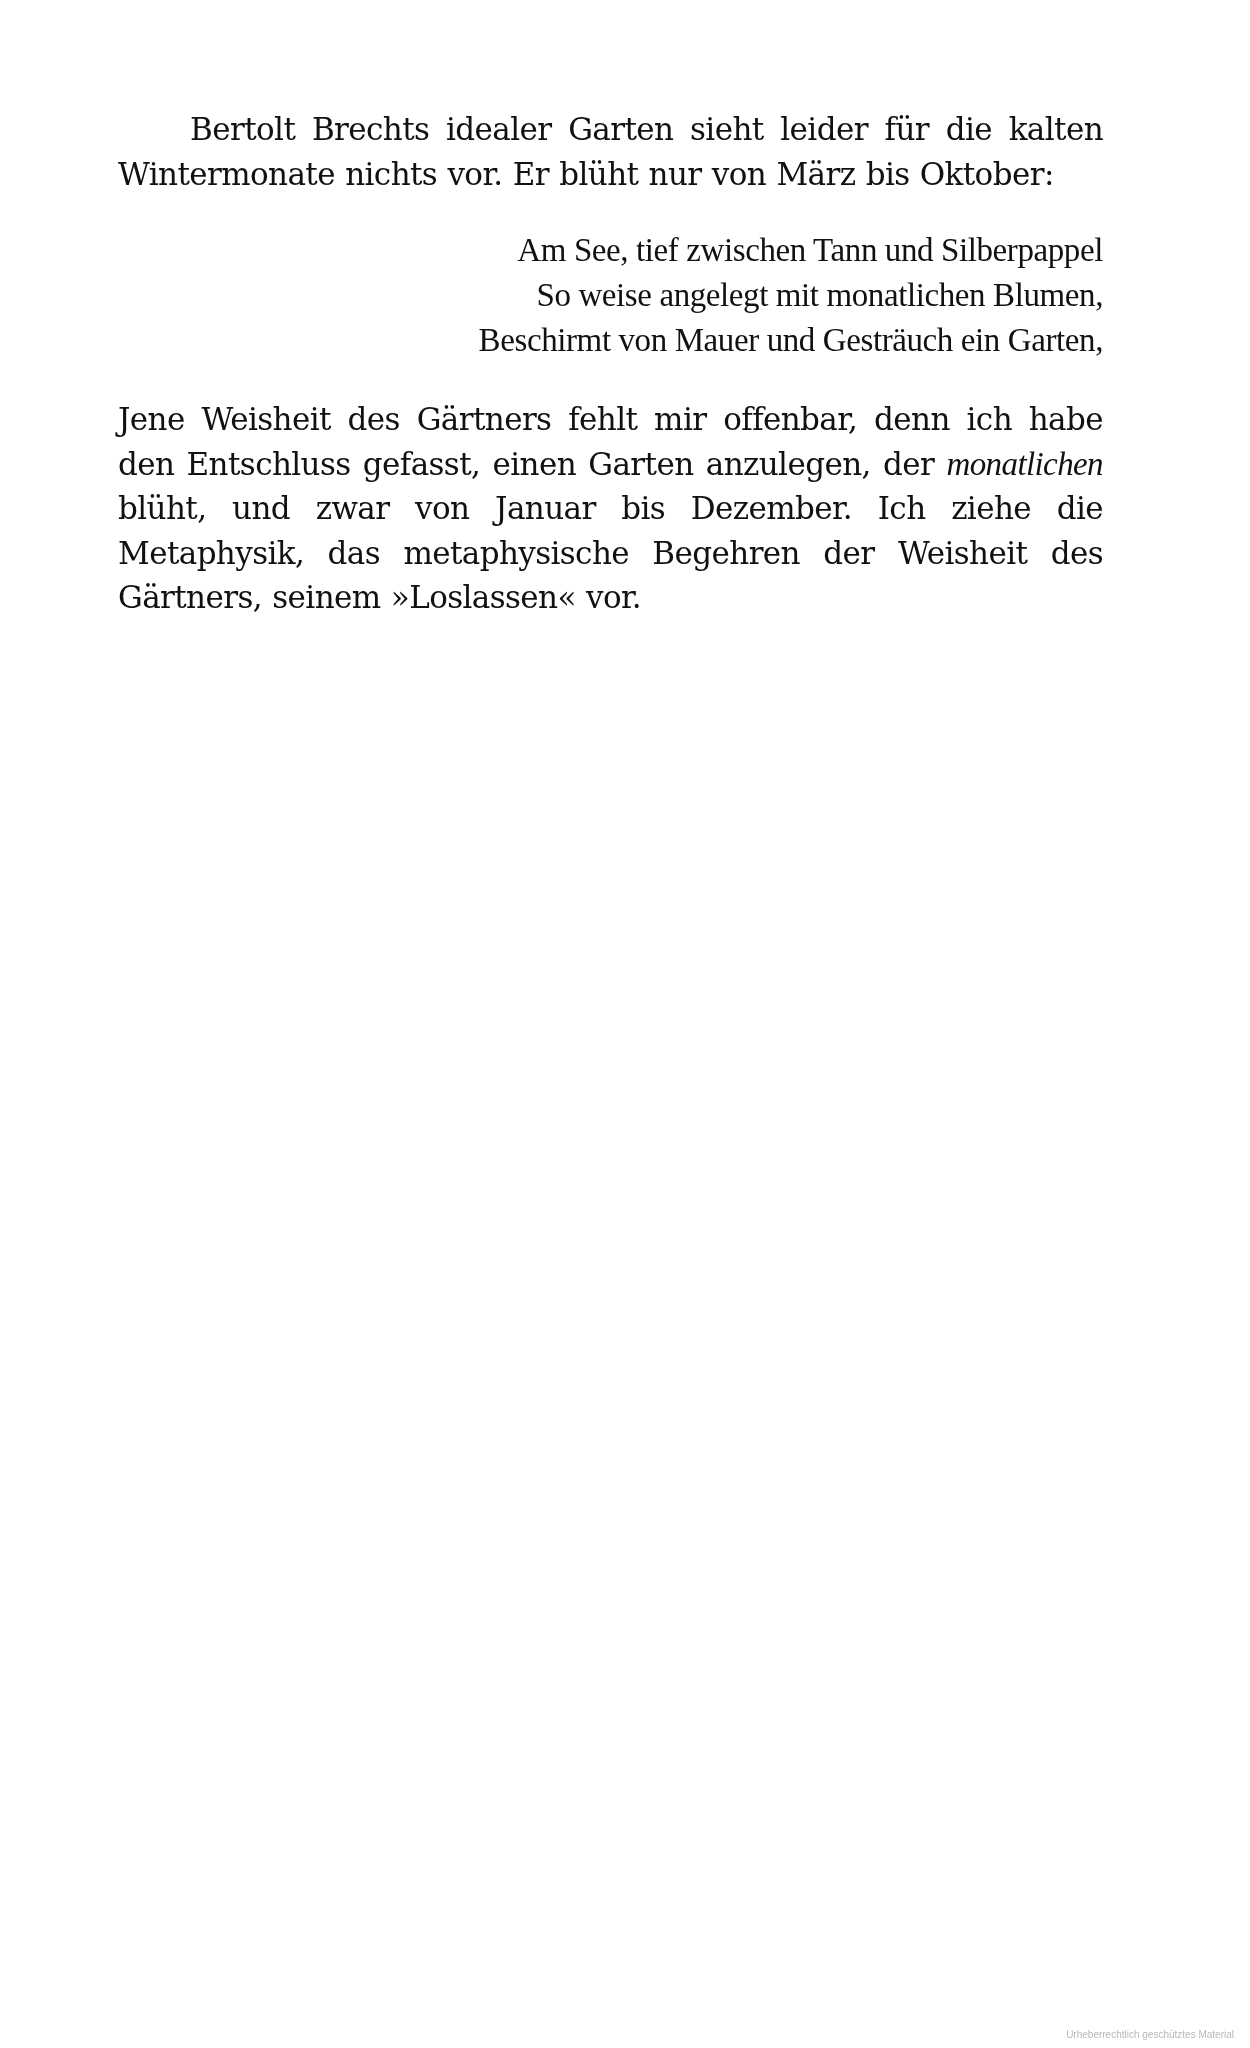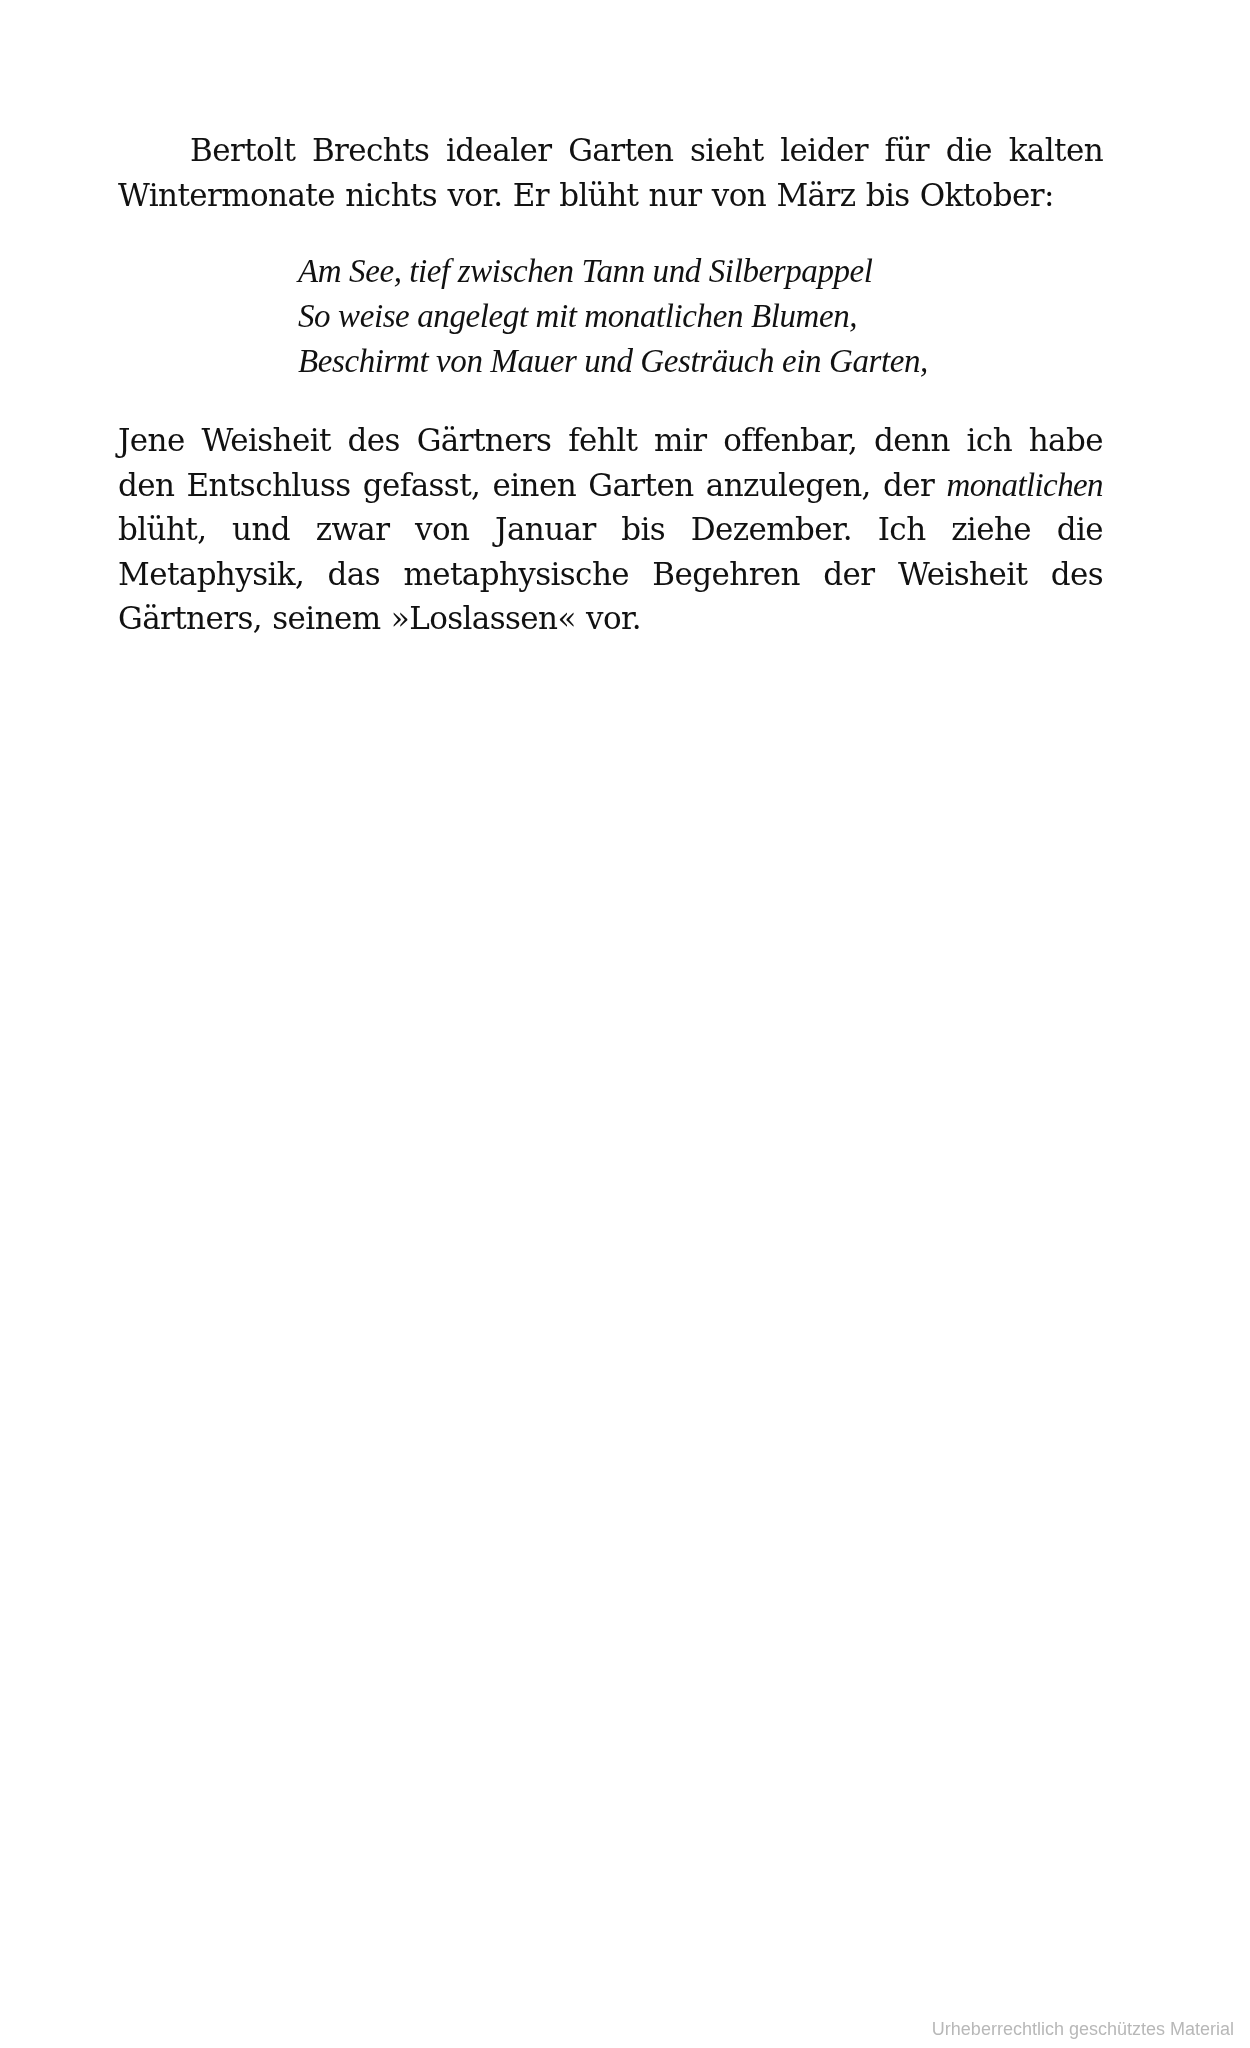--- a/index.html
+++ b/index.html
@@ -11,57 +11,57 @@
     width: 1250px;
     height: 2048px;
     position: relative;
     overflow: hidden;
     color: #111111;
     font-family: "DejaVu Serif", "Liberation Serif", serif;
   }
   .page {
     position: absolute;
     left: 118px;
-    top: 128px;
+    top: 107px;
     width: 985px;
   }
   .para {
     font-size: 31px;
     line-height: 44.5px;
     text-align: justify;
     margin: 0;
     letter-spacing: -0.6px;
     word-spacing: 1px;
   }
   .para.indent {
     text-indent: 72px;
   }
   .poem {
     margin: 32px 0 34px 180px;
     font-family: "Liberation Serif", "DejaVu Serif", serif;
-    font-style: italic;
     font-size: 33px;
     line-height: 45px;
     letter-spacing: -0.4px;
+    text-align: right;
   }
   .poem-line {
     display: block;
     white-space: nowrap;
   }
   .em {
     font-style: italic;
     font-family: "Liberation Serif", "DejaVu Serif", serif;
     font-size: 33px;
   }
   .watermark {
     position: absolute;
     right: 16px;
     bottom: 8px;
     font-family: "Liberation Sans", "DejaVu Sans", sans-serif;
-    font-size: 18px;
+    font-size: 10px;
     color: #b8b8b8;
   }
 </style>
 </head>
 <body>
 
 <div class="page">
   <p class="para indent">Bertolt Brechts idealer Garten sieht leider für die kalten Wintermonate nichts vor. Er blüht nur von März bis Oktober:</p>
 
   <div class="poem">

